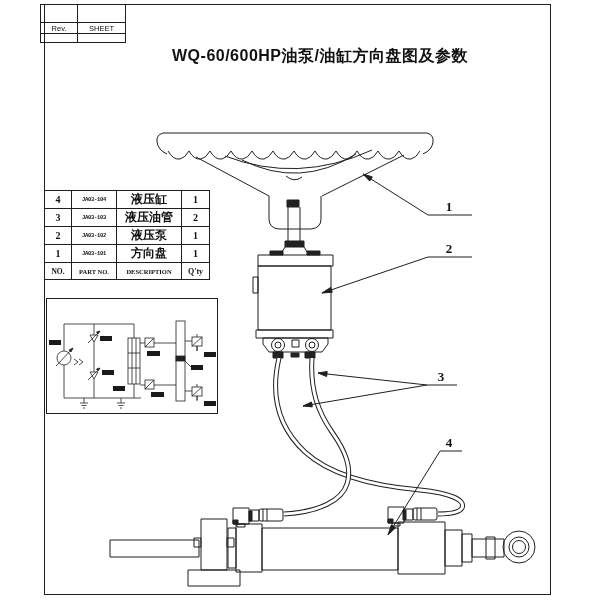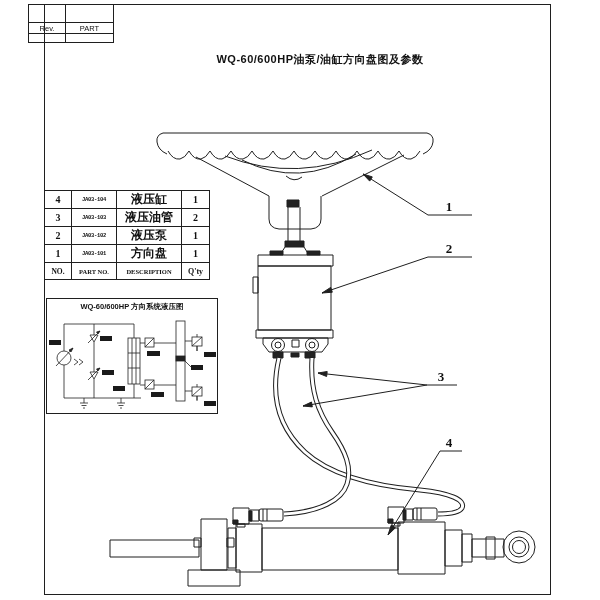--- a/index.html
+++ b/index.html
@@ -1,29 +1,29 @@
 <!DOCTYPE html>
 <html><head>
 <meta charset="utf-8">
 <style>
   html,body{margin:0;padding:0;background:#fff;width:600px;height:600px;overflow:hidden;
     font-family:"Liberation Sans",sans-serif;}
   #sheet{position:absolute;left:0;top:0;width:600px;height:600px;background:#fff;}
   .frame{position:absolute;left:44px;top:4px;width:507px;height:591px;
     border:1px solid #1f1f1f;box-sizing:border-box;}
   
-  .revblock{position:absolute;left:28px;top:4px;width:86px;height:39px;
+  .revblock{position:absolute;left:40px;top:4px;width:86px;height:39px;
     border:1px solid #1f1f1f;box-sizing:border-box;display:grid;
     grid-template-columns:37px 1fr;grid-template-rows:18px 11px 1fr;}
   .revblock>div{border-right:1px solid #1f1f1f;border-bottom:1px solid #1f1f1f;
     font-size:7.5px;display:flex;align-items:center;justify-content:center;color:#111;}
   .revblock>div:nth-child(2n){border-right:none;}
   .revblock>div:nth-child(5),.revblock>div:nth-child(6){border-bottom:none;}
-  .main-title{position:absolute;left:150px;top:52px;width:340px;text-align:center;
-    font-size:11px;font-weight:bold;color:#111;letter-spacing:.5px;white-space:nowrap;}
+  .main-title{position:absolute;left:150px;top:46px;width:340px;text-align:center;
+    font-size:16px;font-weight:bold;color:#111;letter-spacing:.5px;white-space:nowrap;}
   
   table.parts{position:absolute;left:44px;top:190px;border-collapse:collapse;
     table-layout:fixed;color:#111;}
   table.parts td{border:1px solid #1f1f1f;height:16px;padding:0 2px;
     text-align:center;overflow:hidden;white-space:nowrap;}
   td.c-no{width:22px;font-family:"Liberation Serif",serif;font-weight:bold;font-size:10px;}
   td.c-pn{width:40px;font-family:"Liberation Mono",monospace;font-weight:bold;
     font-size:5.5px;text-align:left;letter-spacing:-.3px;}
   td.c-ds{width:60px;font-size:12px;font-weight:bold;text-align:left;}
   td.c-qt{width:23px;font-family:"Liberation Serif",serif;font-weight:bold;font-size:10px;}
@@ -46,21 +46,21 @@
 <body>
 
 <div id="sheet">
 
   <div class="frame"></div>
 
   <div class="revblock">
     <div></div>
     <div></div>
     <div>Rev.</div>
-    <div>PART</div>
+    <div>SHEET</div>
     <div></div>
     <div></div>
   </div>
 
   <div class="main-title">WQ-60/600HP油泵/油缸方向盘图及参数</div>
 
   <table class="parts">
     <tbody>
         <tr>
       <td class="c-no">4</td>
@@ -89,21 +89,20 @@
     <tr class="hdr">
       <td class="c-no">NO.</td>
       <td class="c-pn">PART NO.</td>
       <td class="c-ds">DESCRIPTION</td>
       <td class="c-qt">Q'ty</td>
     </tr>
   </tbody>
     </table>
 
   <div class="schem">
-    <div class="stitle">WQ-60/600HP 方向系统液压图</div>
     <svg width="170" height="114" viewBox="0 0 170 114">
       <g stroke="#222" stroke-width="0.8" fill="none">
 
         <path d="M17,25 V52 M17,66 V99 M17,25 H87 M17,99 H94 M87,25 V39 M87,85 V99"></path>
 
         <g>
           <circle cx="17" cy="59" r="7"></circle>
           <path d="M9,67 L26,49"></path>
           <polygon points="26,49 22,51 24,53" fill="#222"></polygon>
           <path d="M27,60 l4,3 l-4,3 M32,60 l4,3 l-4,3"></path>

